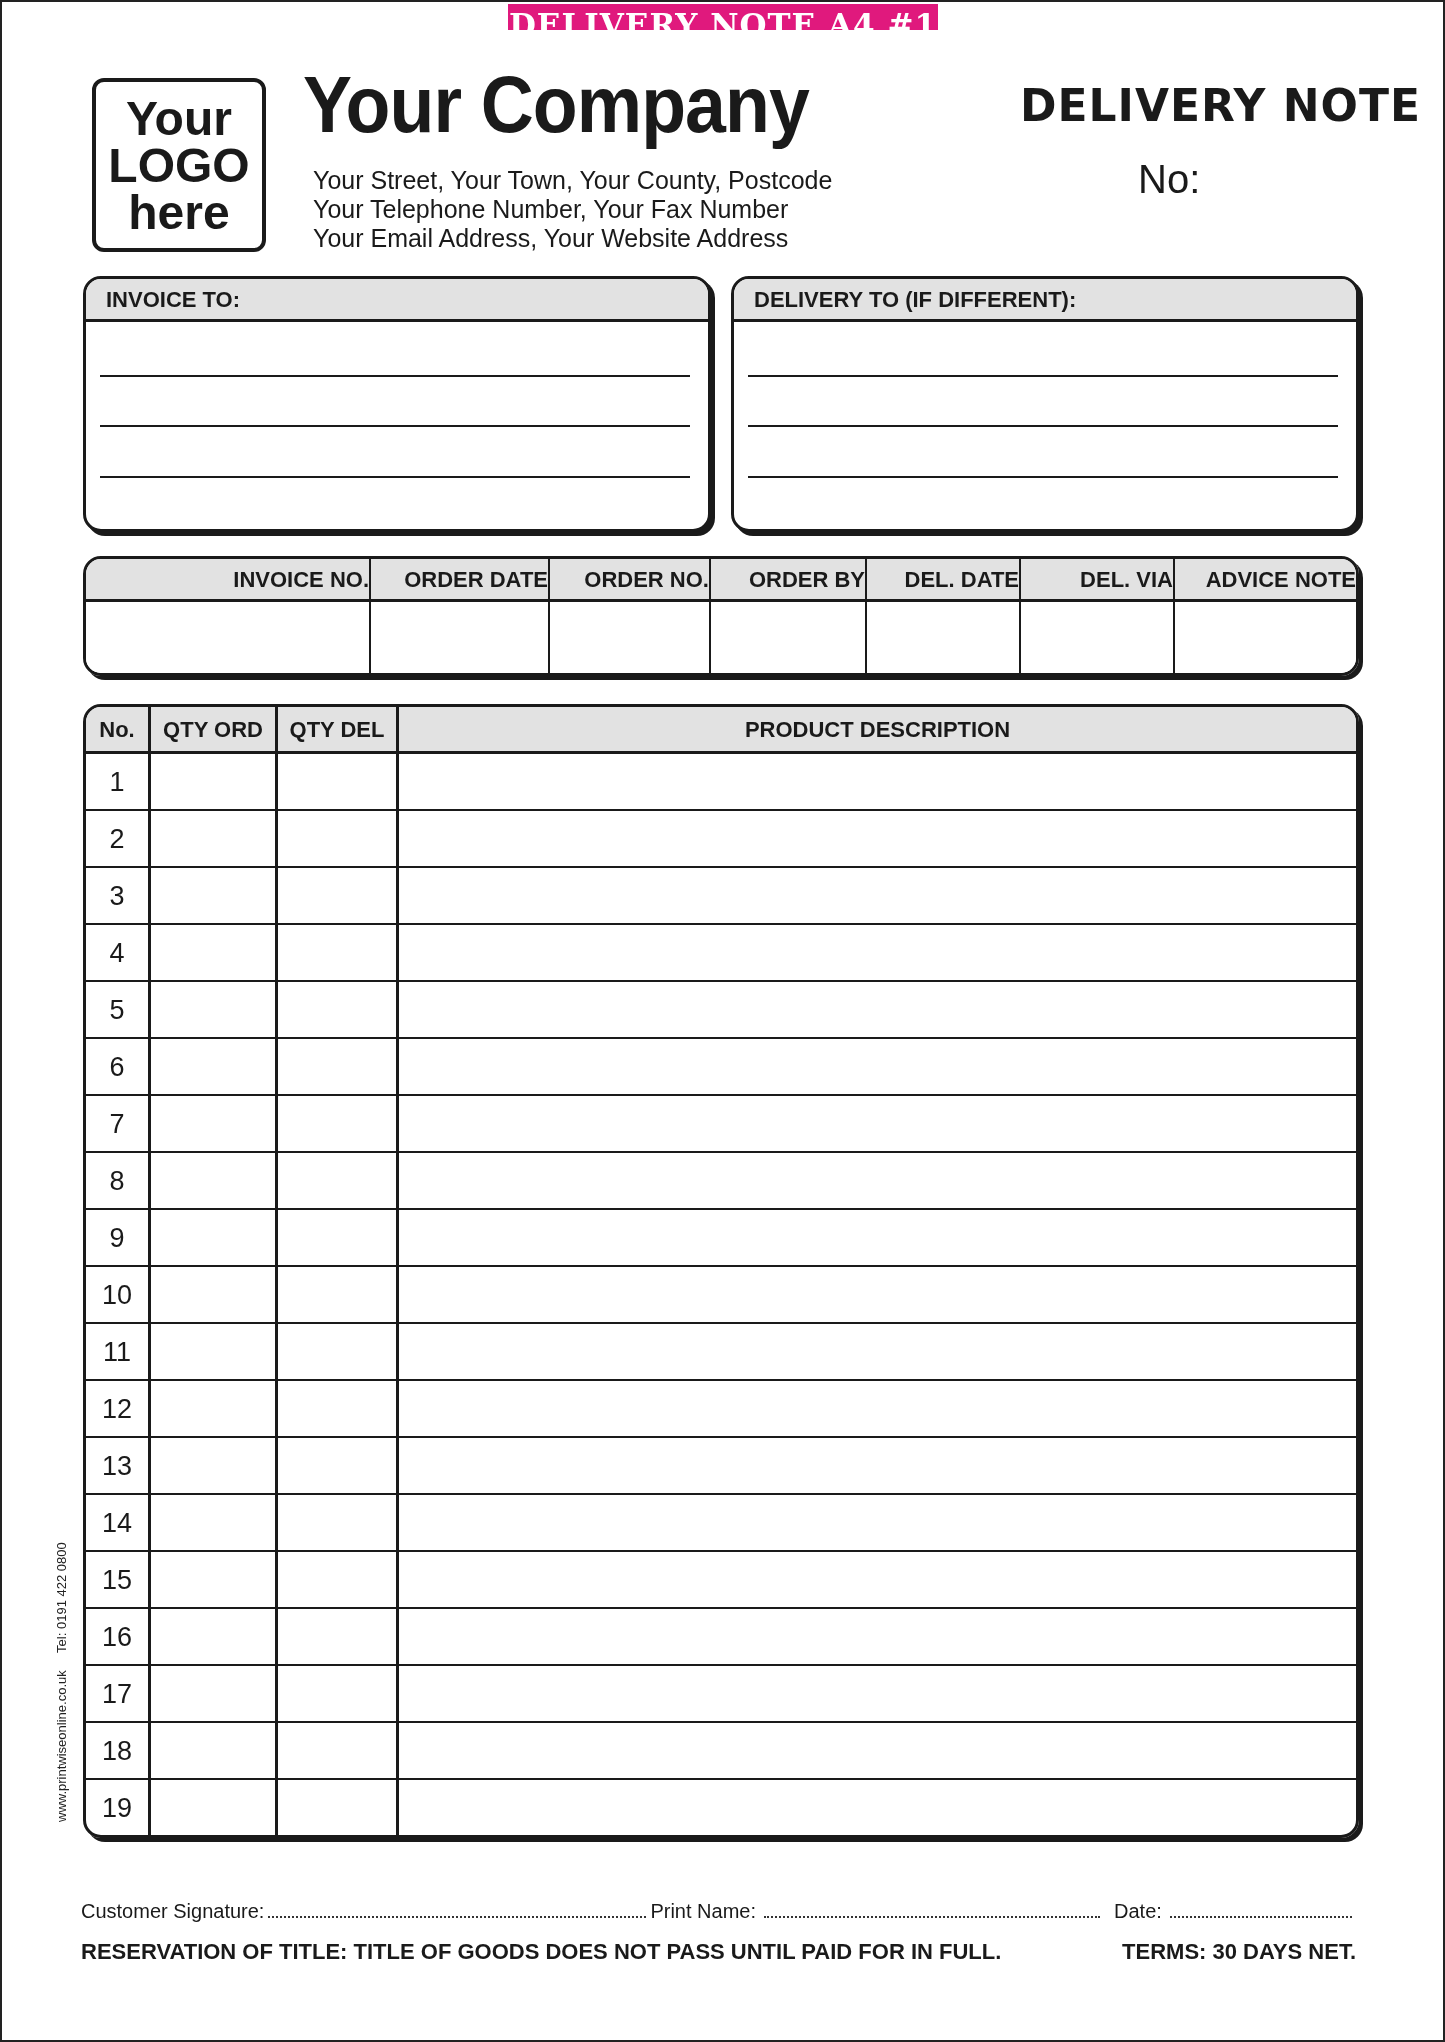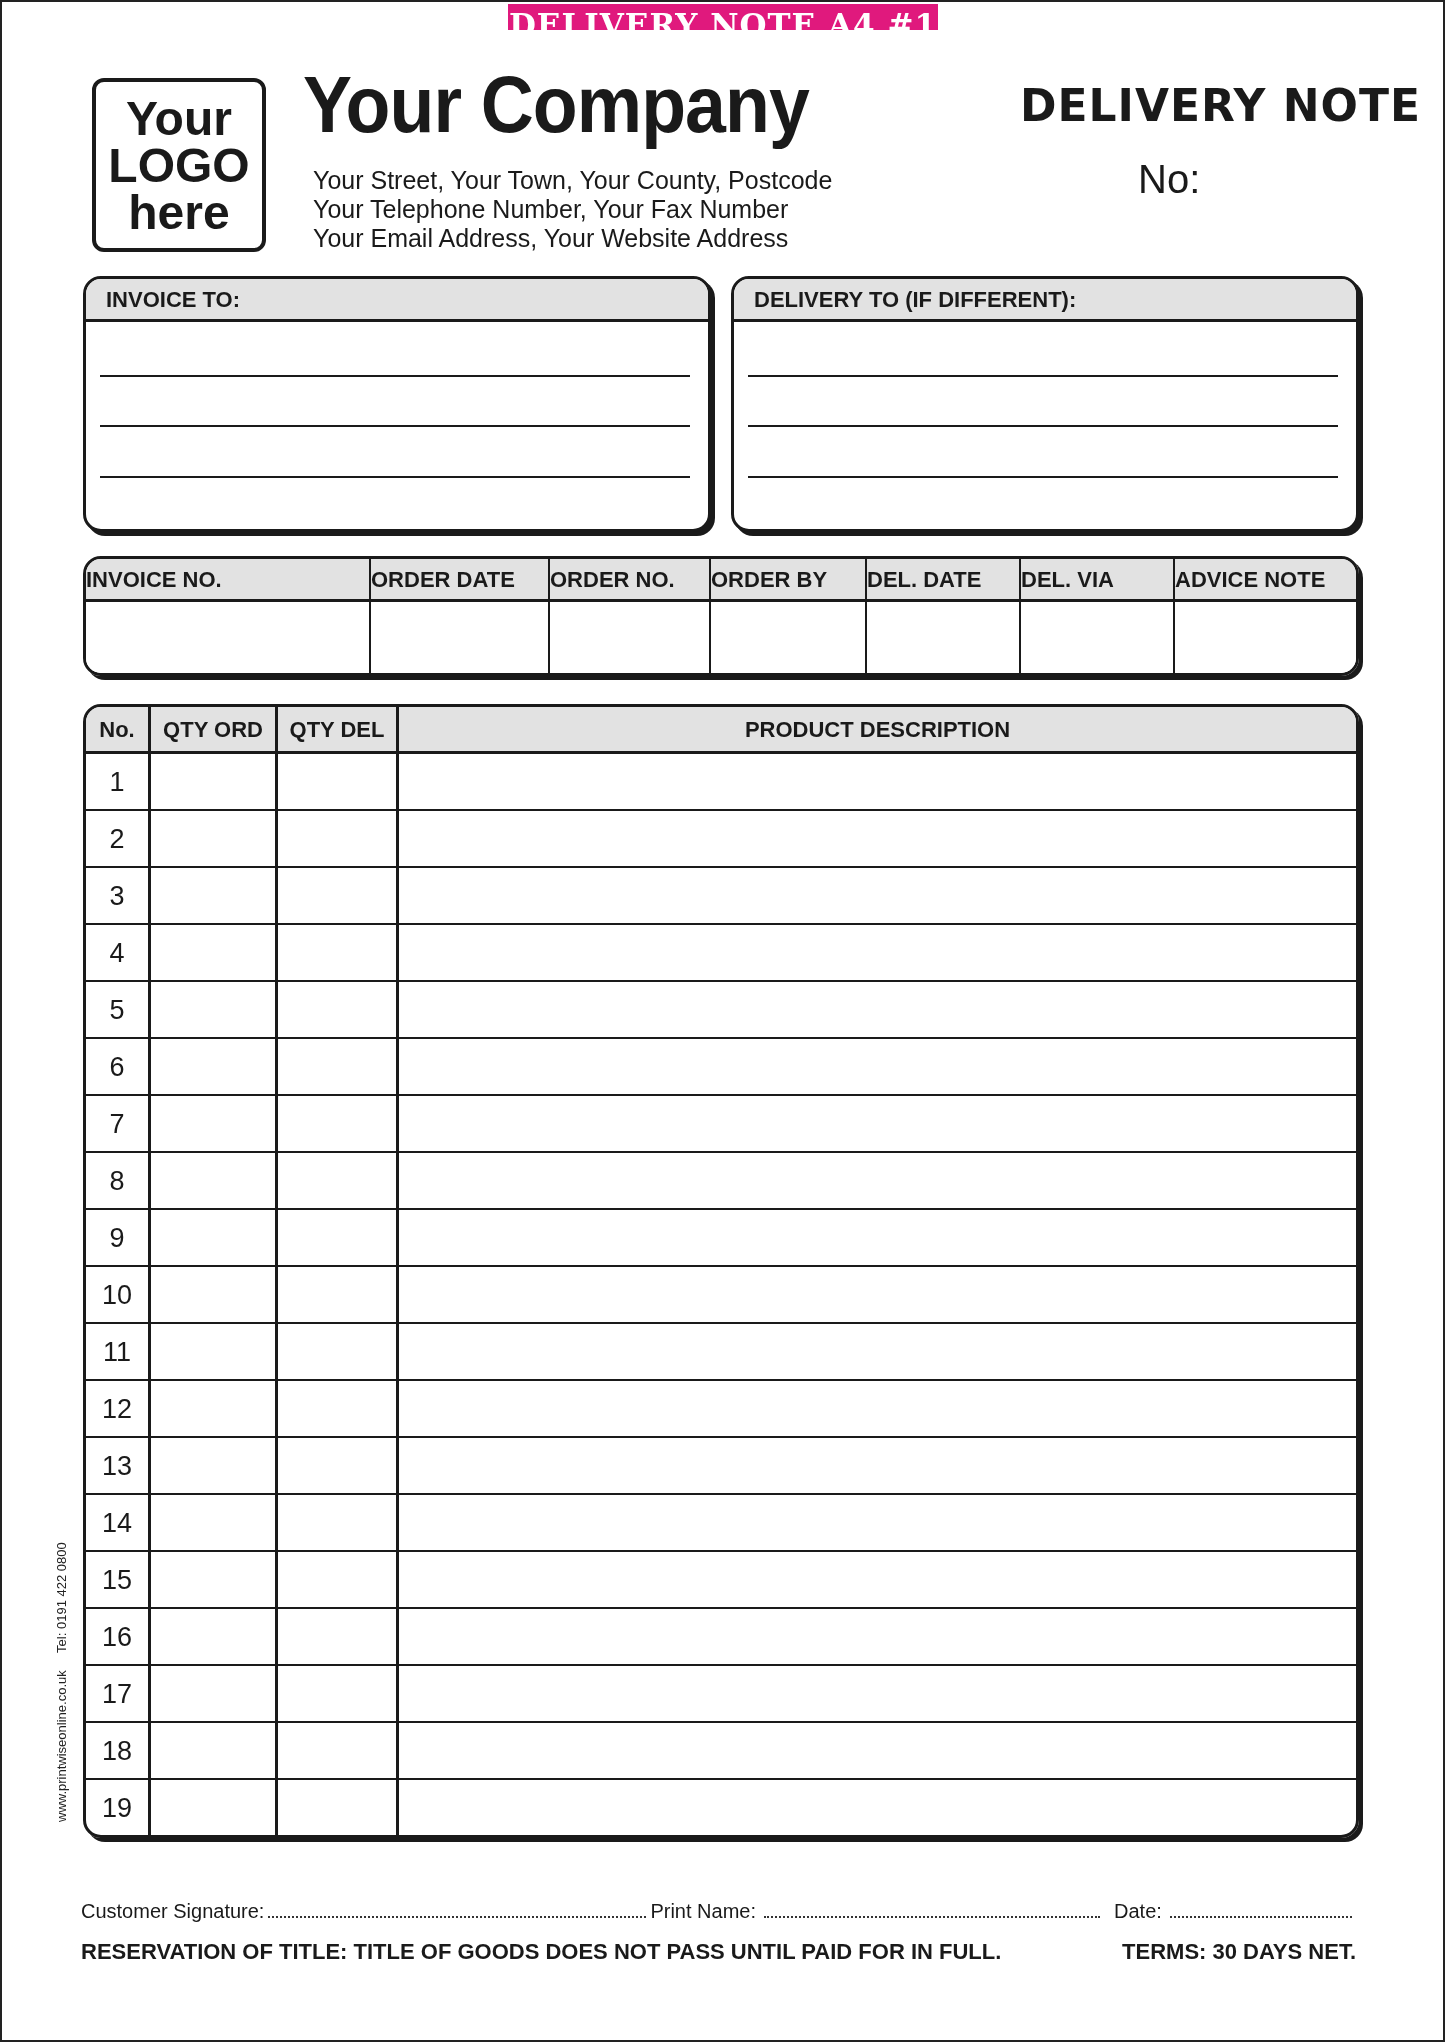--- a/index.html
+++ b/index.html
@@ -16,21 +16,21 @@
 
   .addr-box { position:absolute; top:276px; height:250px; border:3px solid #1a1a1a; border-radius:18px; box-shadow:4px 4px 0 #1a1a1a; overflow:hidden; background:#fff; }
   .addr-box .hdr { height:40px; background:#e2e2e2; border-bottom:3px solid #1a1a1a; font-weight:bold; font-size:22px; line-height:42px; padding-left:20px; }
   .addr-box .line { position:absolute; left:14px; right:18px; height:0; border-top:2px solid #1a1a1a; }
   #invoice-box { left:83px; width:622px; }
   #delivery-box { left:731px; width:622px; }
 
   .order-table { position:absolute; left:83px; top:556px; width:1270px; height:114px; border:3px solid #1a1a1a; border-radius:18px; box-shadow:4px 4px 0 #1a1a1a; overflow:hidden; display:flex; }
   .order-col { border-right:2px solid #1a1a1a; display:flex; flex-direction:column; }
   .order-col:last-child { border-right:none; }
-  .order-col .hdr { height:40px; background:#e2e2e2; border-bottom:3px solid #1a1a1a; font-weight:bold; font-size:22px; line-height:42px; text-align:left; white-space:nowrap; }
+  .order-col .hdr { height:40px; background:#e2e2e2; border-bottom:3px solid #1a1a1a; font-weight:bold; font-size:22px; line-height:42px; text-align:right; white-space:nowrap; }
   .order-col .cell { flex:1; background:#fff; }
 
   .items-table { position:absolute; left:83px; top:704px; width:1270px; height:1128px; border:3px solid #1a1a1a; border-radius:18px; box-shadow:4px 4px 0 #1a1a1a; overflow:hidden; }
   .items-hdr { display:flex; height:44px; background:#e2e2e2; border-bottom:3px solid #1a1a1a; }
   .items-hdr div { font-weight:bold; font-size:22px; line-height:46px; text-align:center; border-right:3px solid #1a1a1a; white-space:nowrap; }
   .items-hdr div:last-child { border-right:none; flex:1; }
   .c-no { width:62px; } .c-qo { width:124px; } .c-qd { width:118px; }
   .item-row { display:flex; height:57px; border-bottom:2px solid #1a1a1a; box-sizing:border-box; }
   .item-row:last-child { border-bottom:none; }
   .item-row div { border-right:3px solid #1a1a1a; }

